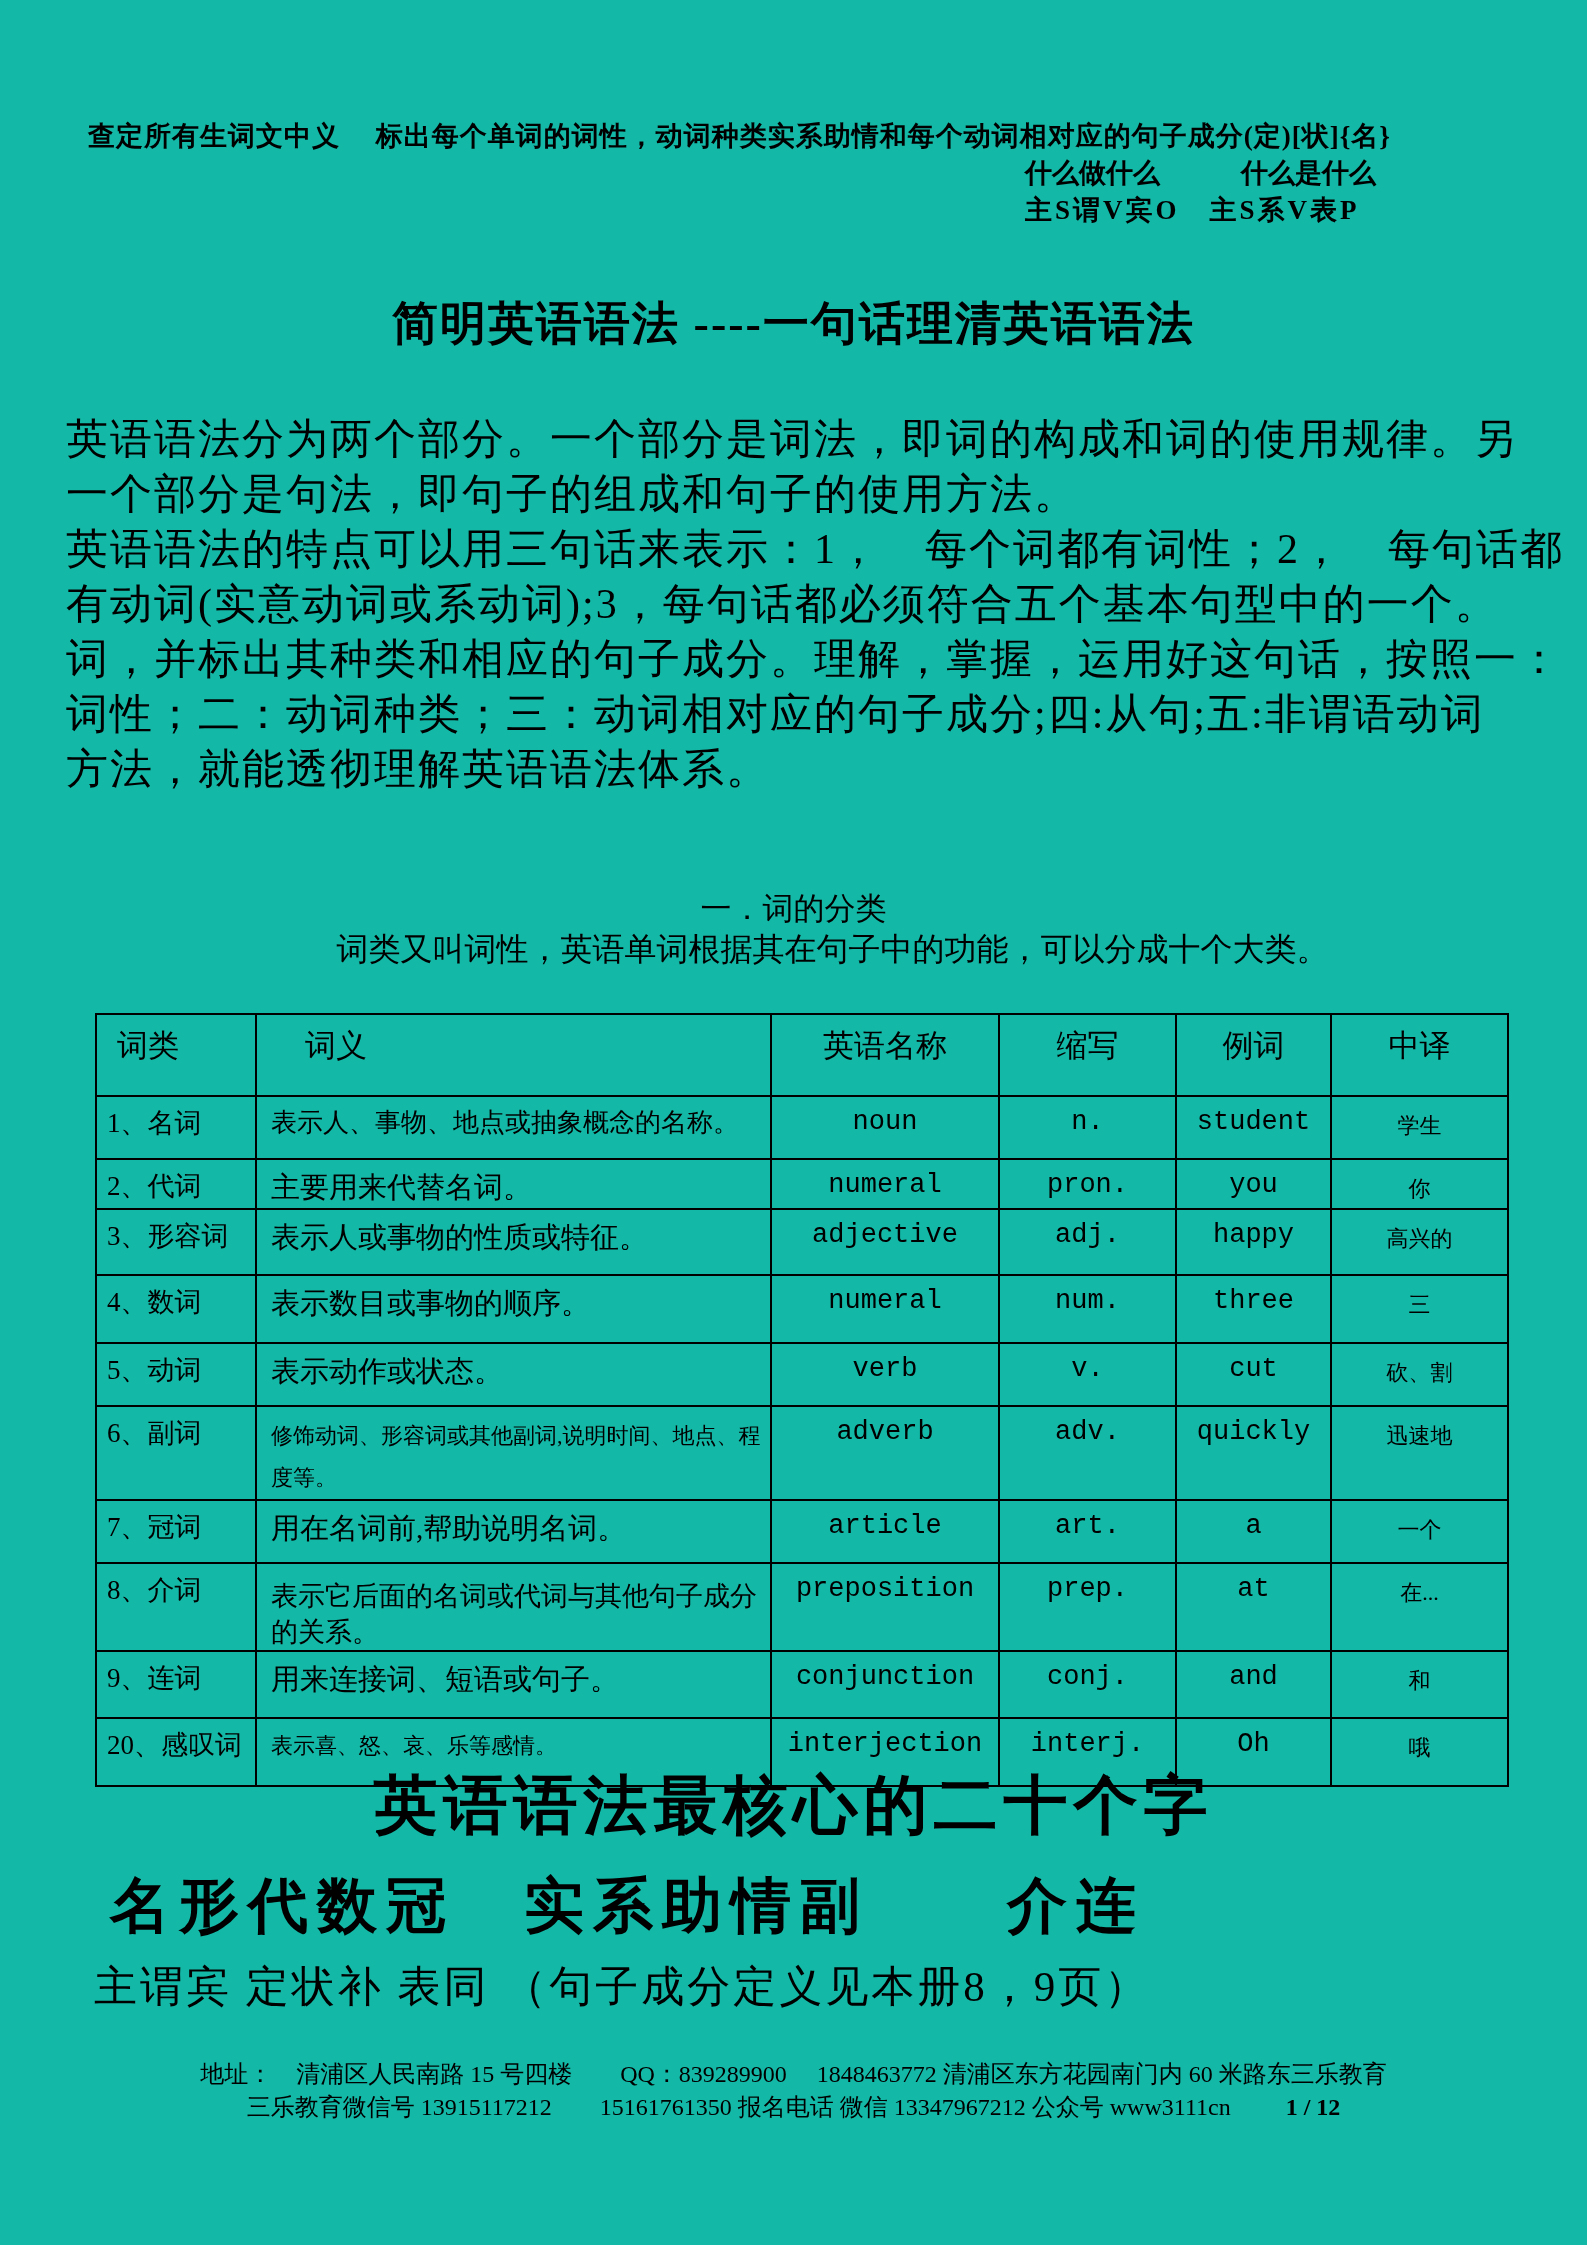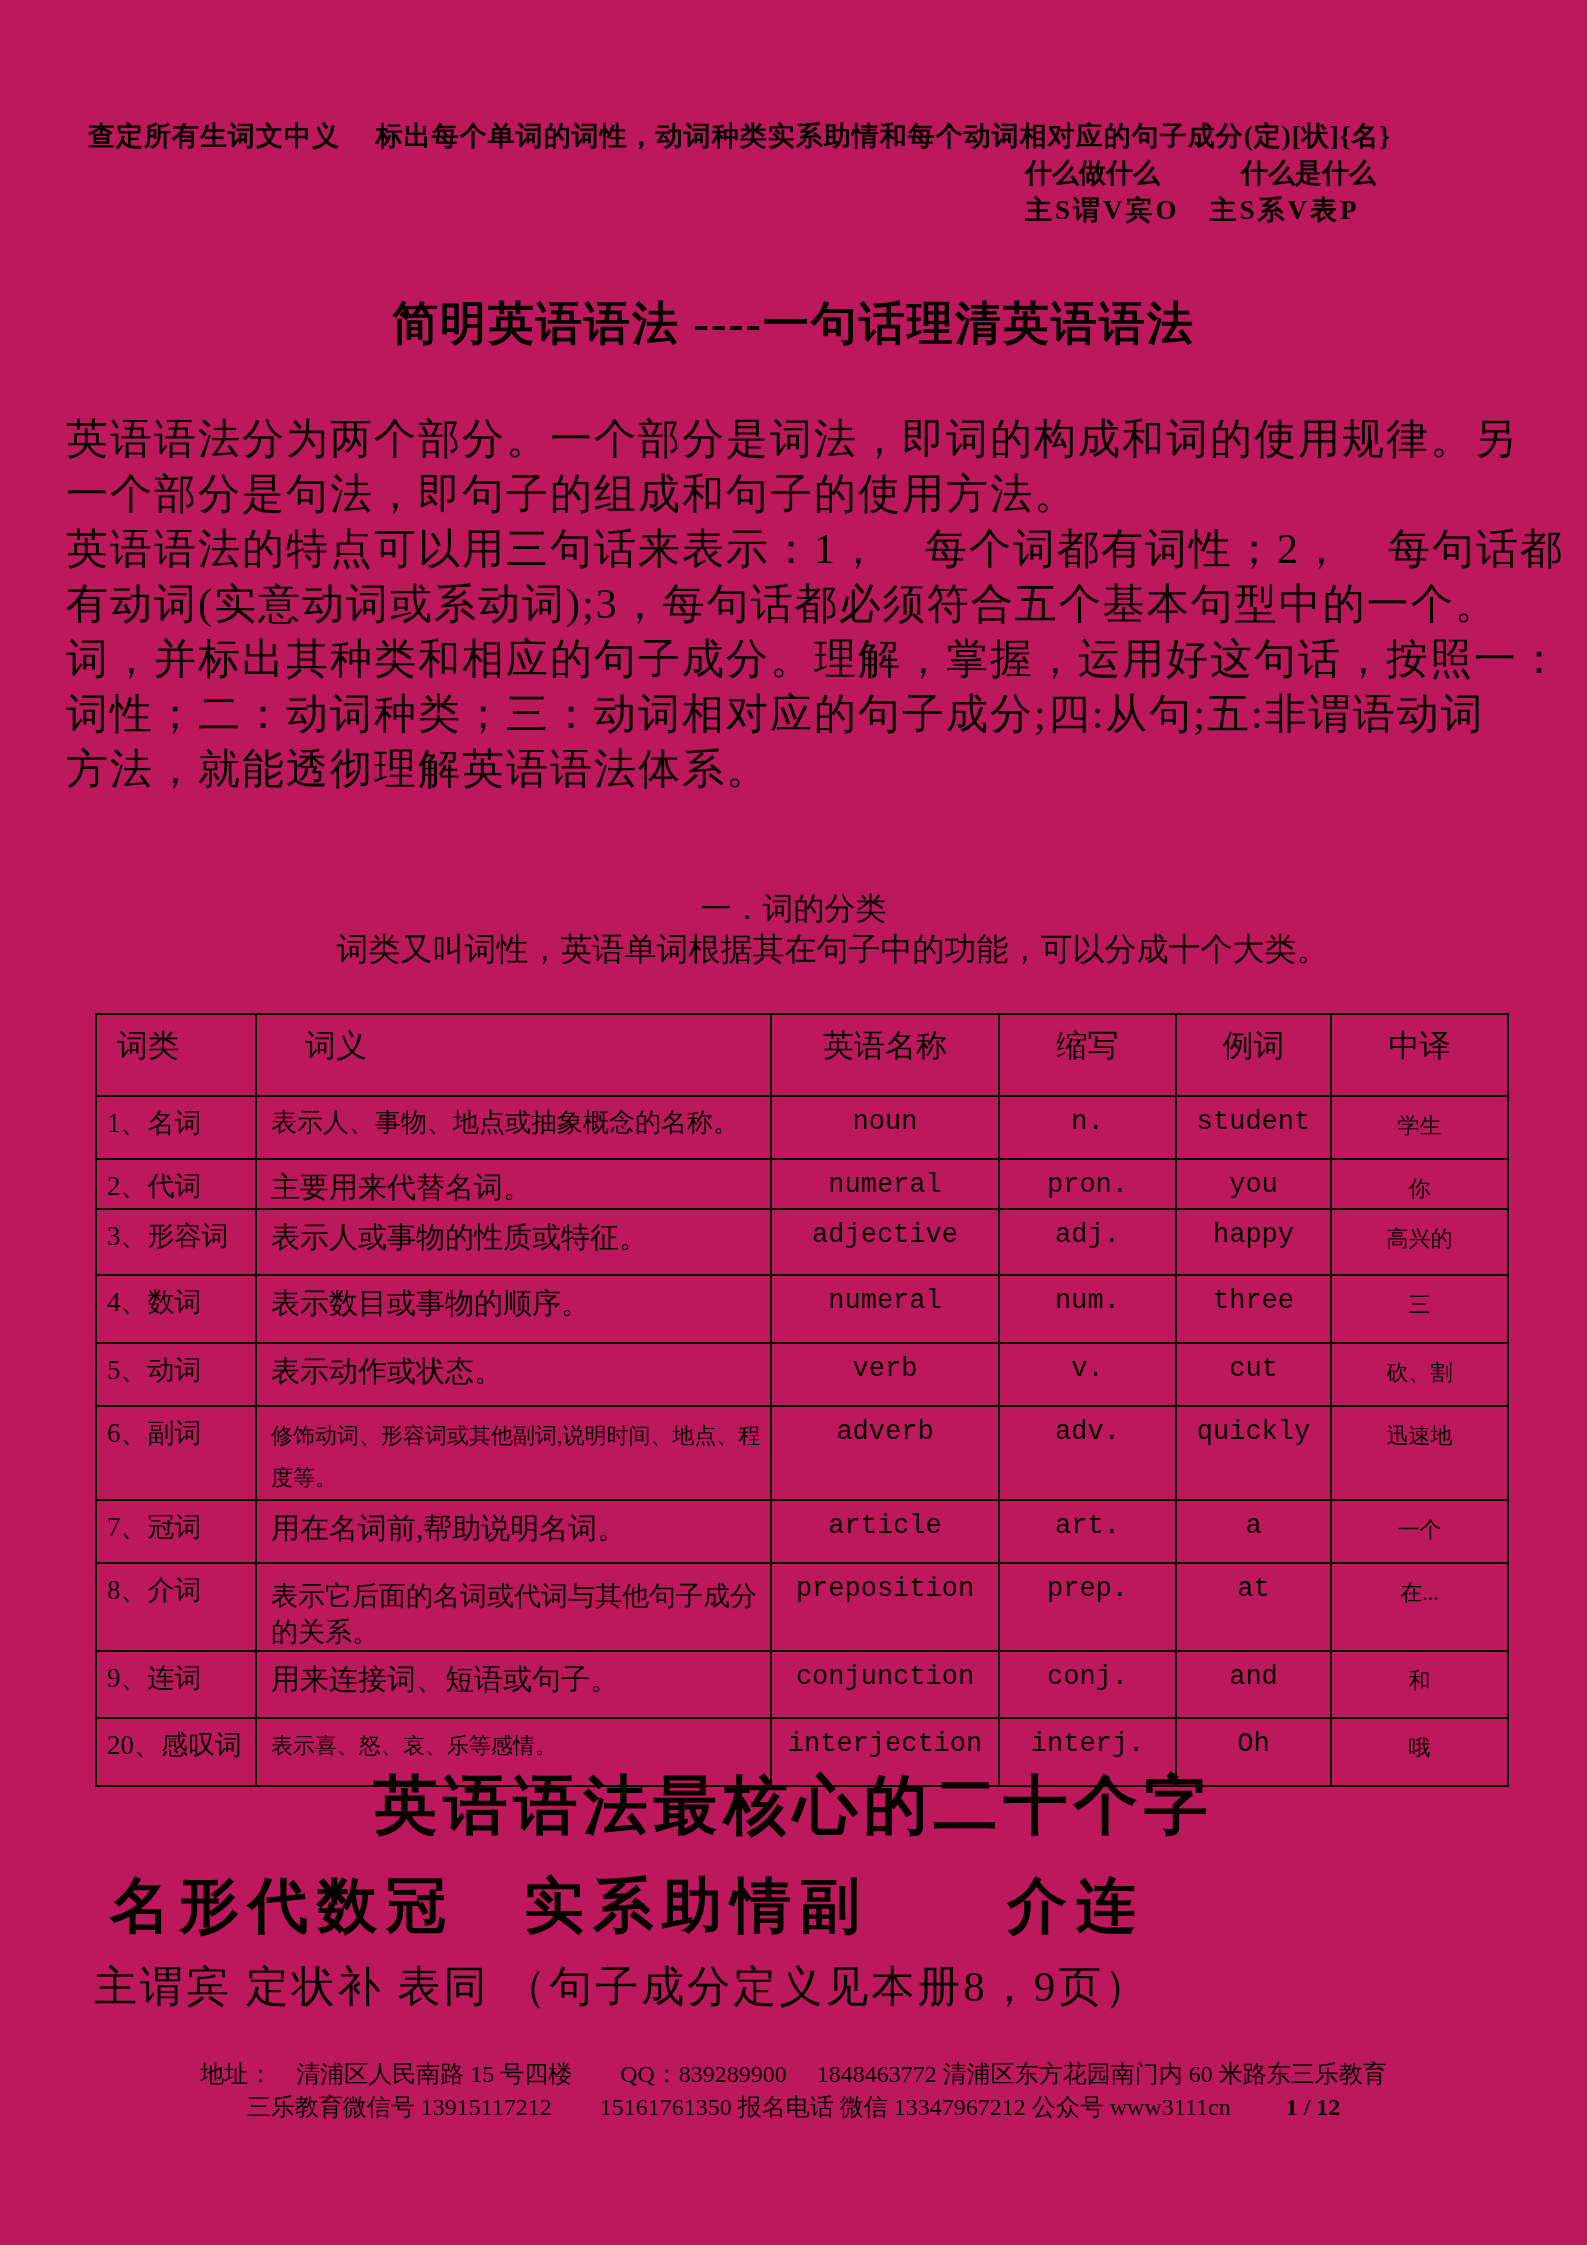--- a/index.html
+++ b/index.html
@@ -1,20 +1,20 @@
 <!DOCTYPE html>
 <html lang="zh"><head>
 <meta charset="utf-8">
 <style>
   * { margin:0; padding:0; box-sizing:border-box; }
   html,body { background:#ffffff; }
   .page {
     position:relative;
     width:1587px; height:2245px;
-    background:#be185d; color:#000000;
+    background:#14b8a6; color:#000000;
     font-family:"Liberation Serif","DejaVu Serif",serif;
     overflow:hidden;
   }
   
   .hdr-l1 {
     position:absolute; left:88px; top:118px;
     font-size:27px; font-weight:bold; letter-spacing:1px; white-space:nowrap;
   }
   .hdr-l2 {
     position:absolute; left:1025px; top:155px;

